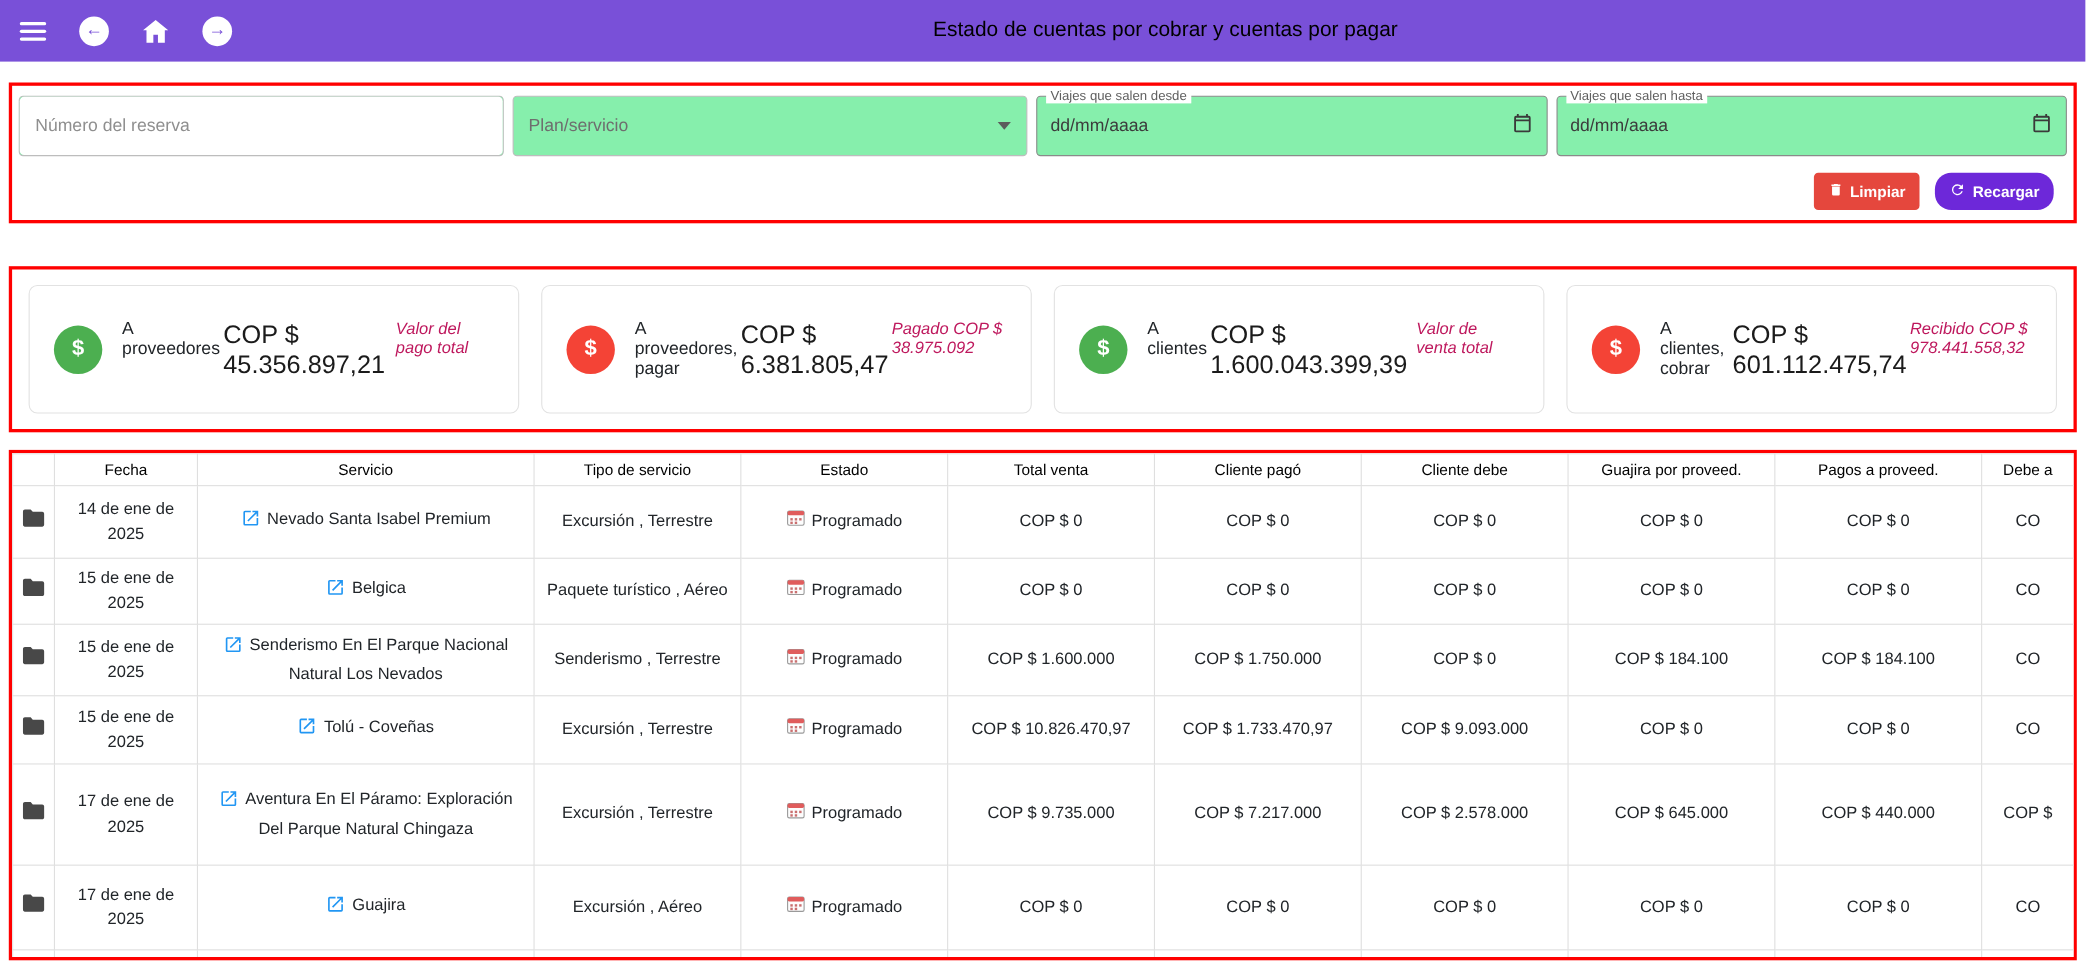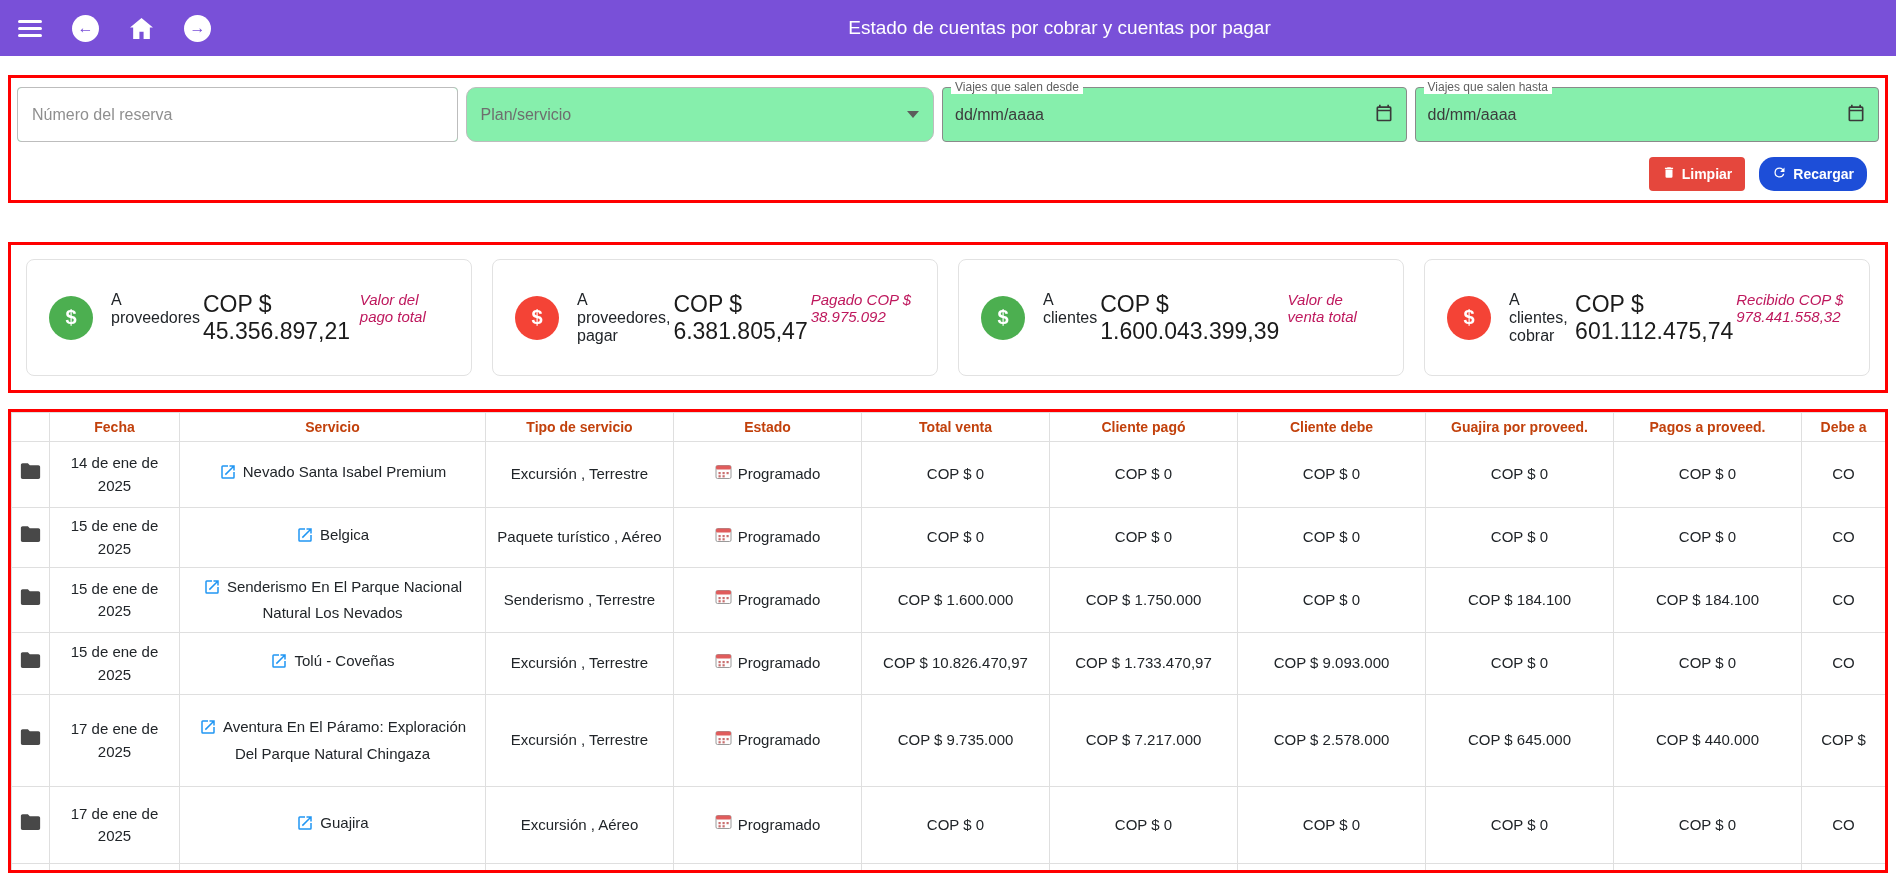--- a/index.html
+++ b/index.html
@@ -8,66 +8,66 @@
 
   
   .appbar { height:56px; background:#7950D8; display:flex; align-items:center;
     padding:0 18px; gap:30px; }
   .burger { width:24px; display:flex; flex-direction:column; gap:4px; cursor:pointer; }
   .burger span { display:block; height:3px; background:#fff; border-radius:2px; }
   .nav-circle { width:27px; height:27px; border-radius:50%; background:#fff;
     color:#7950D8; display:flex; align-items:center; justify-content:center;
     font-size:16px; font-weight:bold; cursor:pointer; line-height:1; }
   .home-btn { display:flex; align-items:center; cursor:pointer; }
-  .appbar-title { flex:1; text-align:center; color:#ffffff; font-size:19px; font-weight:500; }
+  .appbar-title { flex:1; text-align:center; color:#000000; font-size:19px; font-weight:500; }
 
   
   .ann { border:3px solid #FF0000; margin:0 8px; background:#fff; }
 
   
   .filters-box { margin-top:19px; height:128px; padding:9px 6px 0 6px; }
   .filters-row { display:flex; gap:8px; }
   .ctrl { flex:1; height:55px; border:1px solid #bdbdbd; border-radius:4px;
     display:flex; align-items:center; font-size:16px; background:#86efac; }
   .ctrl input { width:100%; height:100%; border:0; outline:none; border-radius:4px;
     padding:0 14px; font-size:16px; font-family:inherit; color:#333; }
   .ctrl input::placeholder { color:#8f8f8f; }
-  .selectlike { justify-content:space-between; padding:0 14px; cursor:pointer;border-radius:10px; }
+  .selectlike { justify-content:space-between; padding:0 14px; cursor:pointer; }
   .selectlike .slabel { color:#6e6e6e; }
   .caret { width:0; height:0; border-left:6px solid transparent;
     border-right:6px solid transparent; border-top:7px solid #5c5c5c; }
   .datefield { position:relative; border-color:#8a8a8a; justify-content:space-between;
     padding:0 12px; cursor:pointer; }
   .datefield .flabel { position:absolute; top:-8px; left:8px; background:#fff;
     padding:0 4px; font-size:12px; color:#5f5f5f; }
   .datefield .dval { color:#3c3c3c; }
   .buttons-row { display:flex; justify-content:flex-end; gap:14px; padding:15px 12px 0 0; }
   .btn { height:34px; border:0; border-radius:4px; color:#fff; font-size:14px;
     font-weight:bold; font-family:inherit; padding:0 13px; display:flex;
     align-items:center; gap:6px; cursor:pointer; }
   .btn-danger { background:#E5473D;text-align:center; }
-  .btn-success { background:#1d4ed8;border-radius:15px; }
+  .btn-success { background:#6d28d9;border-radius:15px; }
 
   
   .cards-box { margin-top:39px; height:151px; display:flex; gap:20px; padding:14px 15px; }
   .card { flex:1; border:1px solid #e2e2e2; border-radius:8px; background:#fff;
     display:flex; align-items:center; gap:18px; padding:0 22px; }
   .circle { min-width:44px; width:44px; height:44px; border-radius:50%; color:#fff;
     font-size:20px; font-weight:bold; display:flex; align-items:center;
     justify-content:center; }
   .cinfo { display:flex; flex-direction:row; gap:3px; }
   .ctitle { font-size:16px; color:#212529; }
   .camount { font-size:23px; color:#1b1b1b; }
   .csub { font-size:15px; font-style:italic; color:#be185d; }
 
   
   .table-box { margin-top:16px; height:464px; overflow:hidden; }
   table { width:1874px; border-collapse:collapse; table-layout:fixed; background:#fff; }
   th, td { border:1px solid #dfdfdf; }
-  th { height:29px; font-size:14px; font-weight:bold; color:#c2410c; text-align:center;
+  th { height:29px; font-size:14px; font-weight:normal; color:#000000; text-align:center;
     padding:2px 4px; }
   td { font-size:15px; text-align:center; vertical-align:middle; padding:4px 8px;
     line-height:1.5; }
   tbody tr:nth-child(1){ height:66px; }
   tbody tr:nth-child(2){ height:60px; }
   tbody tr:nth-child(3){ height:65px; }
   tbody tr:nth-child(4){ height:62px; }
   tbody tr:nth-child(5){ height:92px; }
   tbody tr:nth-child(6){ height:77px; }
   tbody tr:nth-child(7){ height:40px; }

